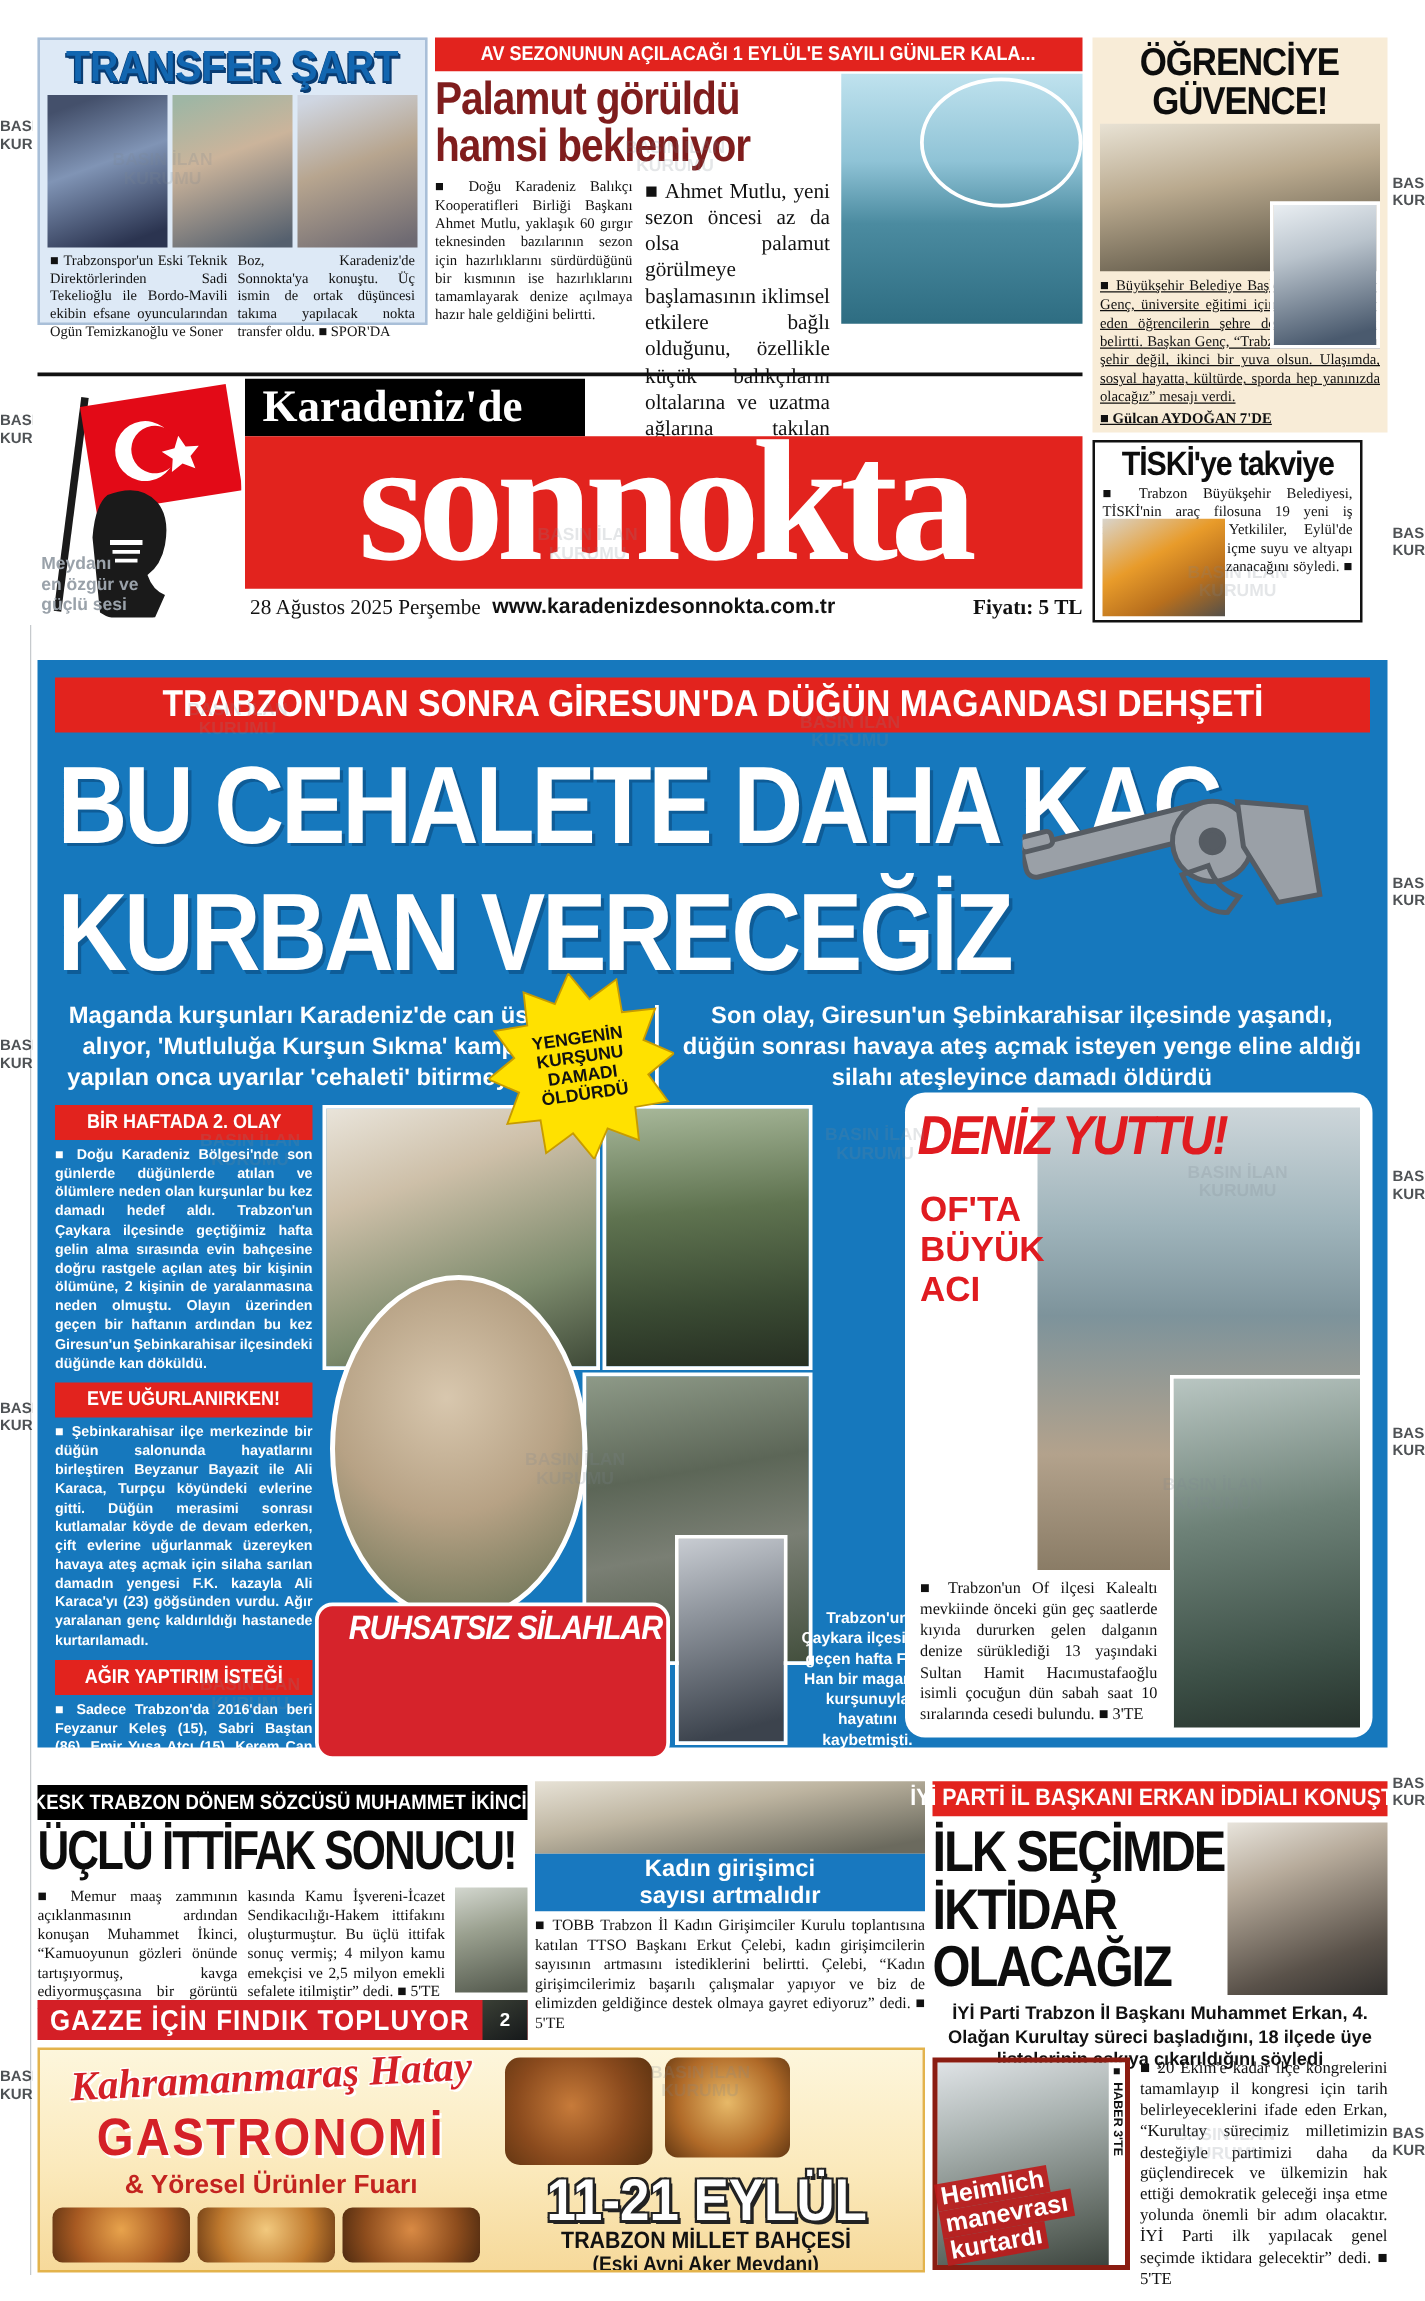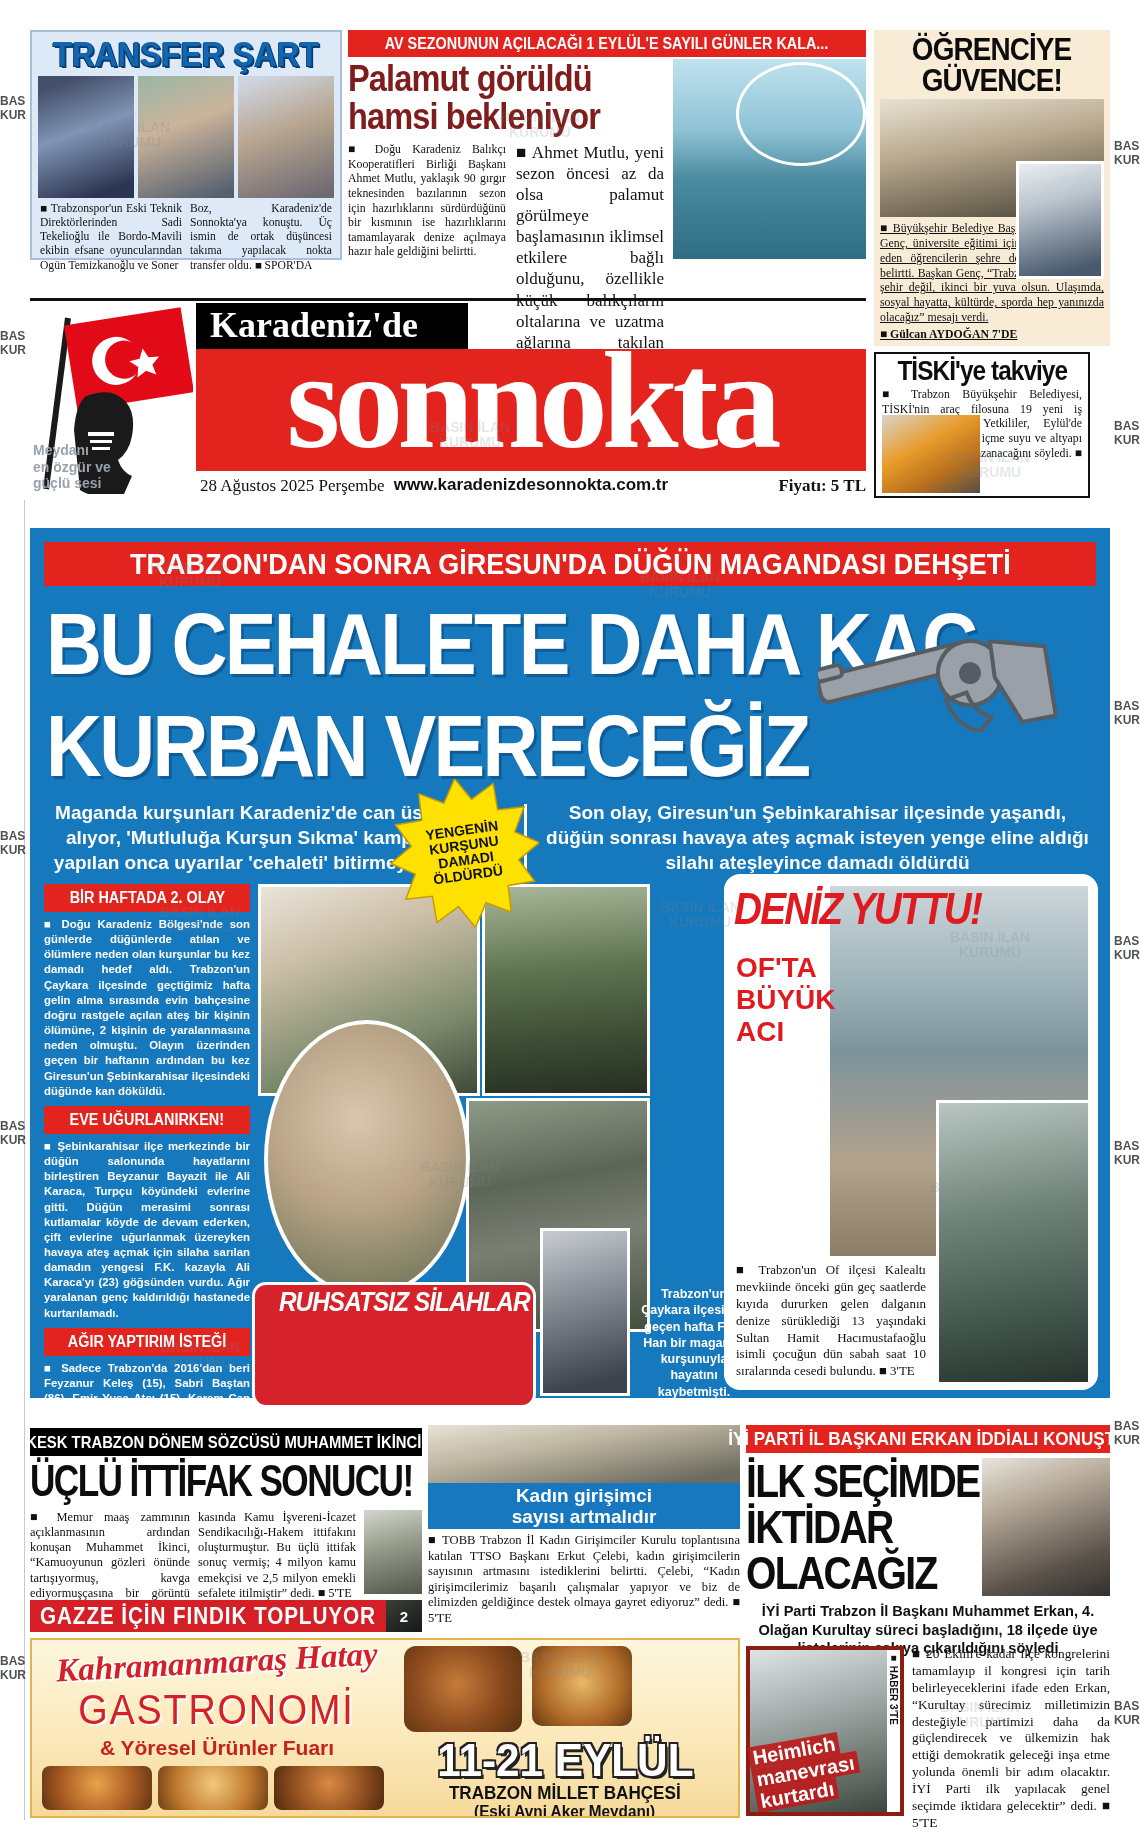--- a/index.html
+++ b/index.html
@@ -43,21 +43,21 @@
   </div>
 
   <div class="abs" style="left:348px;top:30px;width:518px;height:230px;">
     <div class="redbar" style="height:27px;font-size:16px;">
       <span class="cond">AV SEZONUNUN AÇILACAĞI 1 EYLÜL'E SAYILI GÜNLER KALA...</span>
     </div>
     <div style="margin-top:3px;font-weight:800;font-size:37px;line-height:38px;letter-spacing:-1px;color:#7f1d1d;">
       <span class="condL">Palamut görüldü</span><br>
       <span class="condL">hamsi bekleniyor</span>
     </div>
-    <div class="serif jus abs" style="left:0;top:112px;width:158px;font-size:11.8px;line-height:1.24;">■ Doğu Karadeniz Balıkçı Kooperatifleri Birliği Başkanı Ahmet Mutlu, yaklaşık 90 gırgır teknesinden bazılarının sezon için hazırlıklarını sürdürdüğünü bir kısmının ise hazırlıklarını tamamlayarak denize açılmaya hazır hale geldiğini belirtti.</div>
+    <div class="serif jus abs" style="left:0;top:112px;width:158px;font-size:11.8px;line-height:1.24;">■ Doğu Karadeniz Balıkçı Kooperatifleri Birliği Başkanı Ahmet Mutlu, yaklaşık 60 gırgır teknesinden bazılarının sezon için hazırlıklarını sürdürdüğünü bir kısmının ise hazırlıklarını tamamlayarak denize açılmaya hazır hale geldiğini belirtti.</div>
     <div class="serif jus abs" style="left:168px;top:112px;width:148px;font-size:17px;line-height:1.24;">■ Ahmet Mutlu, yeni sezon öncesi az da olsa palamut görülmeye başlamasının iklimsel etkilere bağlı olduğunu, özellikle küçük balıkçıların oltalarına ve uzatma ağlarına takılan hamsinin sezon öncesinde güzel bir işaret olduğunu vurguladı. ■ 5'TE</div>
     <div class="ph" style="left:325px;top:29px;width:193px;height:200px;
                 background:linear-gradient(180deg,#bfe2ee 0%,#8fc3d6 35%,#4b8ba0 60%,#2e6d82 100%);"></div>
     <div class="ph" style="left:388px;top:32px;width:124px;height:98px;border-radius:50%;border:3px solid #fff;
                 background:radial-gradient(circle at 40% 40%,#e8docf 0%,#d8604a 35%,#a93a2c 80%);"></div>
   </div>
 
   <div class="abs" style="left:874px;top:30px;width:236px;height:316px;background:#f8ecd7;box-sizing:border-box;padding:4px 6px;text-decoration:underline;">
     <div style="text-align:center;font-weight:800;font-size:31px;line-height:31px;letter-spacing:-1px;color:#0d0d0d;">
       <span class="cond">ÖĞRENCİYE</span><br>
@@ -274,21 +274,21 @@
   </div>
   <div class="abs serif jus" style="left:912px;top:1646px;width:198px;font-size:13.4px;line-height:1.26;">■ 20 Ekim'e kadar ilçe kongrelerini tamamlayıp il kongresi için tarih belirleyeceklerini ifade eden Erkan, “Kurultay sürecimiz milletimizin desteğiyle partimizi daha da güçlendirecek ve ülkemizin hak ettiği demokratik geleceği inşa etme yolunda önemli bir adım olacaktır. İYİ Parti ilk yapılacak genel seçimde iktidara gelecektir” dedi. ■ 5'TE</div>
 
   <div class="abs" style="left:30px;top:1638px;width:710px;height:180px;box-sizing:border-box;border:2px solid #e3b34c;
               background:linear-gradient(180deg,#fdf6dc 0%,#fbe9bb 55%,#f6d99a 100%);overflow:hidden;">
     <div style="position:absolute;left:10px;top:4px;width:350px;text-align:center;transform:rotate(-3deg);
                 font-family:'Liberation Serif',serif;font-style:italic;font-weight:bold;font-size:33px;color:#d42027;
                 text-shadow:-1px -1px 0 #fff,1px -1px 0 #fff,-1px 1px 0 #fff,2px 2px 0 #fff;">
       <span>Kahramanmaraş Hatay</span>
     </div>
-    <div style="position:absolute;left:10px;top:46px;width:350px;text-align:center;font-weight:400;font-size:42px;
+    <div style="position:absolute;left:10px;top:46px;width:350px;text-align:center;font-weight:700;font-size:42px;
                 letter-spacing:2px;color:#d42027;text-shadow:2px 2px 0 #fff;">
       <span class="cond">GASTRONOMİ</span>
     </div>
     <div style="position:absolute;left:10px;top:96px;width:350px;text-align:center;font-weight:800;font-size:21px;color:#c3231f;">
       <span>&amp; Yöresel Ürünler Fuarı</span>
     </div>
     <div style="position:absolute;left:10px;top:126px;display:flex;gap:6px;">
       <div class="ph" style="position:static;width:110px;height:44px;border-radius:8px;background:radial-gradient(circle at 50% 40%,#e8a34c 0%,#a85a22 60%,#5f3414 100%);"></div>
       <div class="ph" style="position:static;width:110px;height:44px;border-radius:8px;background:radial-gradient(circle at 50% 40%,#f2c97e 0%,#c07a2e 60%,#6e3d16 100%);"></div>
       <div class="ph" style="position:static;width:110px;height:44px;border-radius:8px;background:radial-gradient(circle at 50% 40%,#d98a44 0%,#8e4d1d 60%,#4e2a10 100%);"></div>

